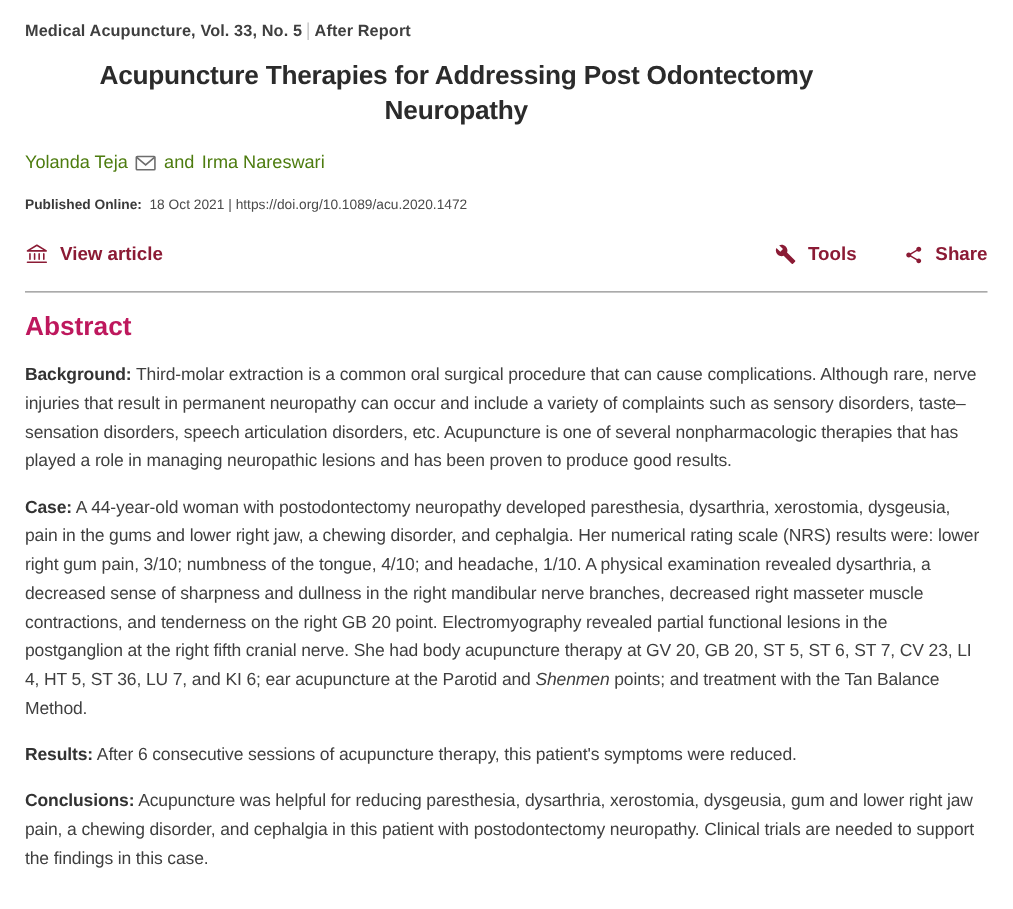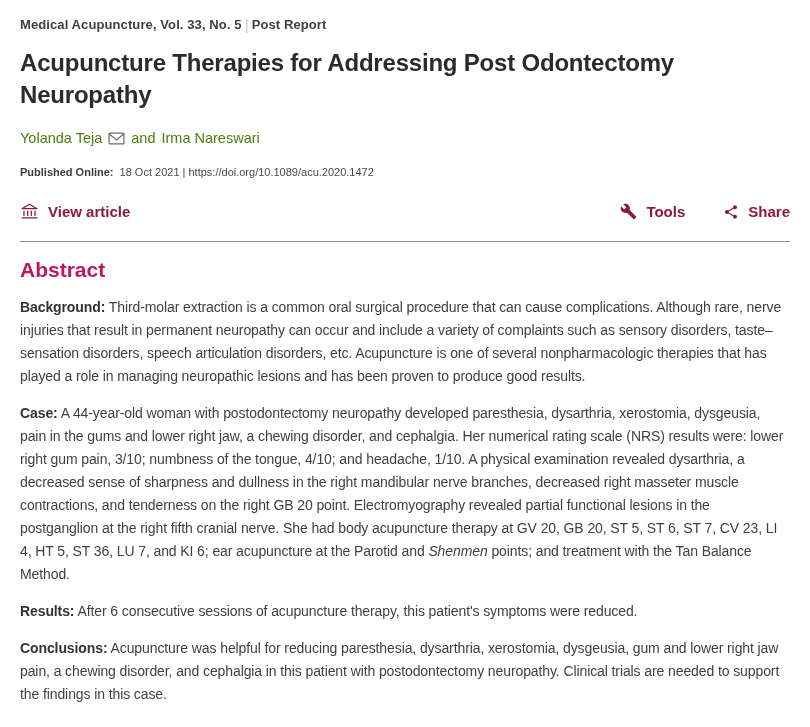--- a/index.html
+++ b/index.html
@@ -4,22 +4,22 @@
 <style>
   * { box-sizing: border-box; margin: 0; padding: 0; }
   html, body { width: 810px; height: 727px; background: #ffffff; overflow: hidden; }
   body { font-family: "Liberation Sans", sans-serif; }
   .page { padding: 16px 20px 0 20px; }
 
   .meta-line { display: flex; align-items: center; gap: 3px; font-size: 13px;
                font-weight: bold; color: #3f3f3f; letter-spacing: 0.1px; }
   .meta-sep { color: #c9c9c9; font-weight: 400; font-size: 15px; }
 
-  .article-title { margin-top: 14px; font-size: 24px; font-weight: 700; color: #2b2b2b;
-                   line-height: 1.32; max-width: 690px; letter-spacing: -0.2px; }
+  .article-title { margin-top: 14px; font-size: 21px; font-weight: 700; color: #2b2b2b;
+                   line-height: 1.32; max-width: 690px; letter-spacing: -0.2px; text-align: center; }
 
   .byline { margin-top: 20px; display: flex; align-items: center; gap: 6px;
             font-size: 14.5px; color: #4d7c0f; }
   .envelope { display: inline-flex; align-items: center; cursor: pointer; }
 
   .published { margin-top: 20px; font-size: 11px; color: #4a4a4a; }
   .published .label { font-weight: bold; color: #3a3a3a; margin-right: 3px; }
   .published .doi { cursor: pointer; }
 
   .actions-row { margin-top: 24px; display: flex; justify-content: space-between;
@@ -38,21 +38,21 @@
   .italic { font-style: italic; text-align: center; }
 </style>
 </head>
 <body>
 
 <div class="page">
 
   <div class="meta-line">
     <span>Medical Acupuncture, Vol. 33, No. 5</span>
     <span class="meta-sep">|</span>
-    <span>Post Report</span>
+    <span>After Report</span>
   </div>
 
   <h1 class="article-title">Acupuncture Therapies for Addressing Post Odontectomy Neuropathy</h1>
 
   <div class="byline">
     <span>Yolanda Teja</span>
     <span class="envelope">
       <svg width="17" height="13" viewBox="0 0 24 18" fill="none" stroke="#6d6d6d" stroke-width="1.8">
         <rect x="1.5" y="1.5" width="21" height="15" rx="1"></rect>
         <path d="M2 2.5 L12 11 L22 2.5"></path>

